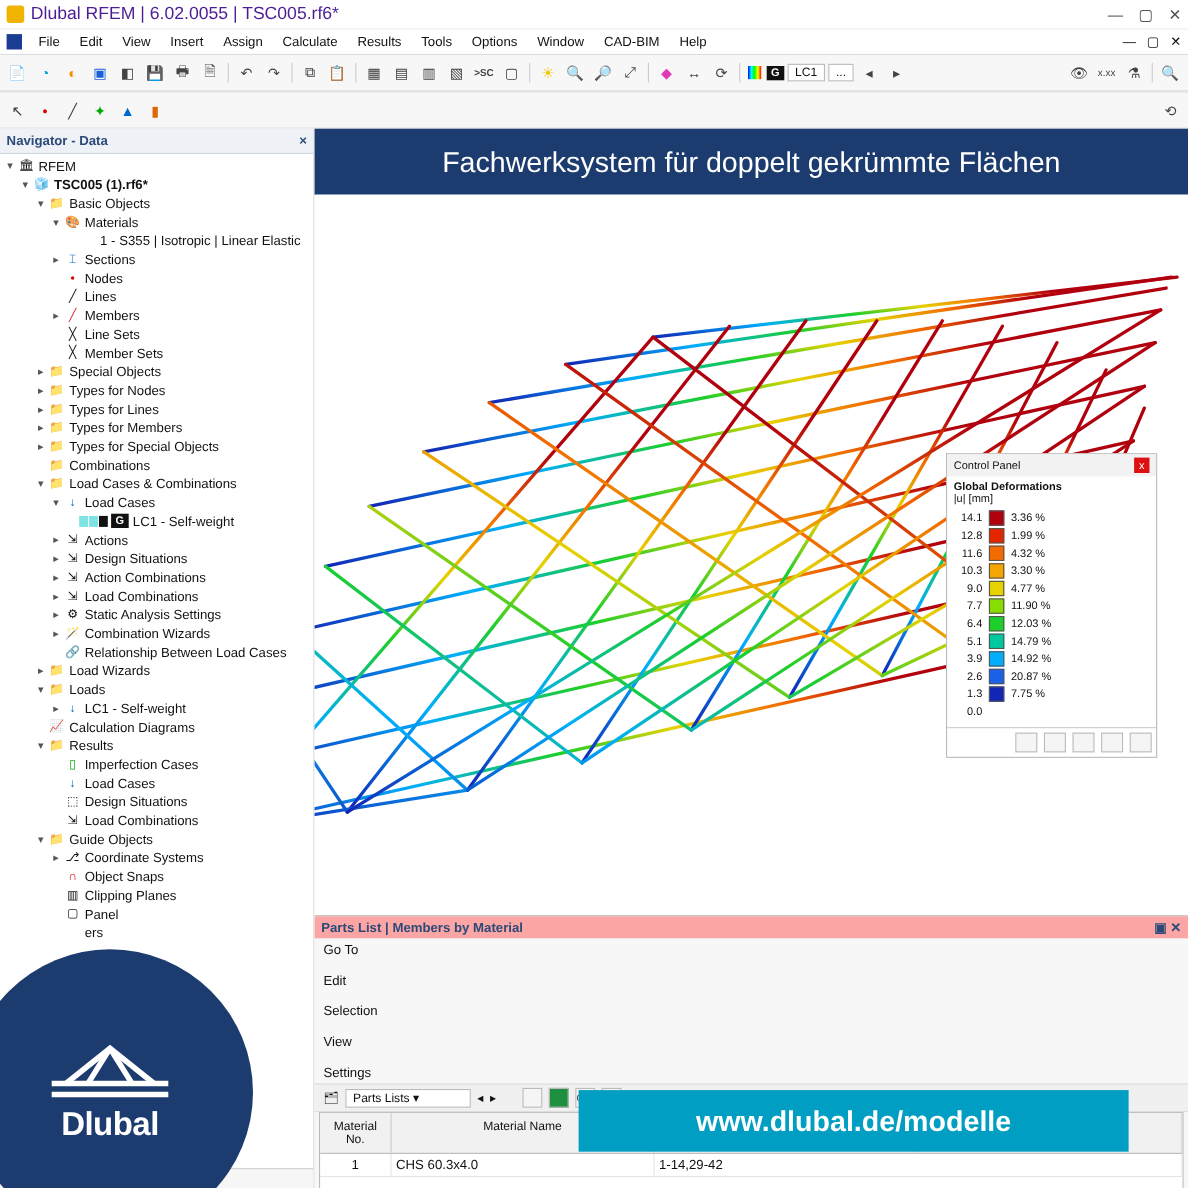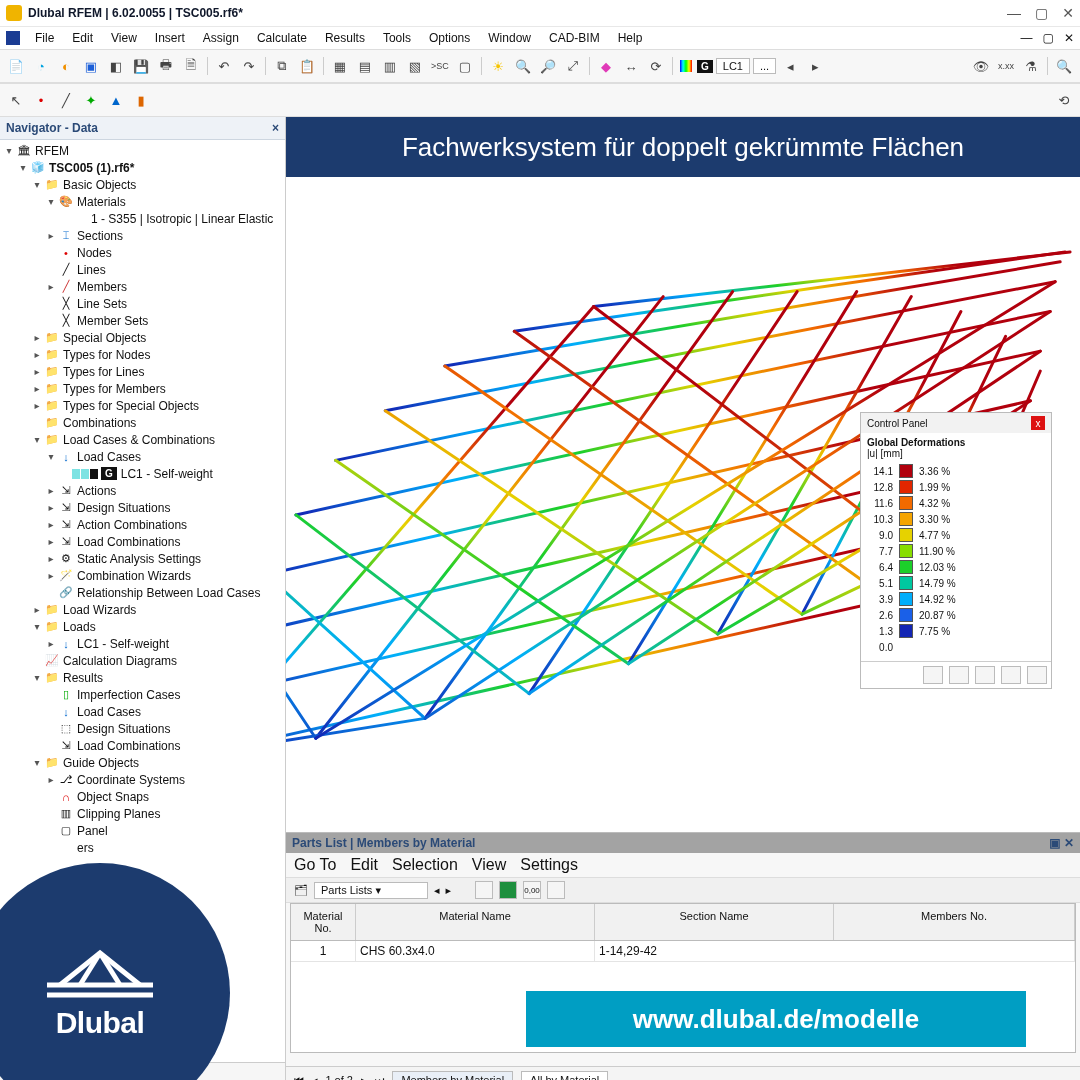--- a/index.html
+++ b/index.html
@@ -1,18 +1,18 @@
 <!DOCTYPE html>
 <html><head>
 <meta charset="utf-8">
 <style>
   html,body { margin:0; padding:0; font-family:"Segoe UI",Arial,sans-serif; font-size:12px; color:#111; background:#fff; width:1080px; height:1080px; overflow:hidden;}
   .titlebar { height:26px; display:flex; align-items:center; background:#fff; border-bottom:1px solid #e8e8e8; padding:0 6px; }
   .titlebar .app-icon { width:16px; height:16px; background:#f0b400; border-radius:3px; margin-right:6px; }
-  .titlebar .title { flex:1; font-size:12px; color:#0f172a;font-weight:bold; }
+  .titlebar .title { flex:1; font-size:16px; color:#4c1d95; }
   .winbtns { display:flex; gap:14px; font-size:14px; color:#555; }
   .menubar { height:22px; display:flex; align-items:center; gap:4px; padding:0 6px; background:#fff; }
   .menubar .mi { padding:2px 7px; }
   .menubar .rfem-icon { width:14px; height:14px; background:#1b3c93; margin-right:4px; }
   .toolbar { height:28px; display:flex; align-items:center; gap:3px; padding:2px 5px; background:#f7f7f7; border-top:1px solid #ddd; border-bottom:1px solid #ddd; overflow:hidden;}
   .tbtn { width:20px; height:20px; border:1px solid transparent; display:flex; align-items:center; justify-content:center; font-size:13px; color:#444; }
   .tsep { width:1px; height:18px; background:#ccc; margin:0 2px; }
   .lc-badge { background:#111; color:#fff; font-weight:bold; padding:1px 4px; font-size:10px; }
   .lc-sel { background:#fff; border:1px solid #bbb; padding:1px 6px; font-size:11px; }
   .main { display:flex; height:calc(1080px - 26px - 22px - 28px - 28px); }
@@ -33,22 +33,22 @@
   .legend .lg-close { background:#d11; color:#fff; width:14px; height:14px; display:flex; align-items:center; justify-content:center; font-size:10px;}
   .legend .lg-sub { padding:4px 6px 0 6px; font-size:10px;}
   .legend .lg-rows { padding:4px 6px 6px 6px;}
   .lg-row { display:flex; align-items:center; height:16px; gap:6px;}
   .lg-val { width:26px; text-align:right; }
   .lg-sw { width:12px; height:12px; border:1px solid #555;}
   .lg-pct { flex:1; }
   .legend .lg-foot { border-top:1px solid #ccc; padding:4px; display:flex; gap:6px; justify-content:flex-end;}
   .lg-foot .fb { width:18px; height:16px; border:1px solid #bbb; background:#f5f5f5; }
   .bottom-panel { position:absolute; left:0; right:0; bottom:0; height:260px; background:#f7f7f7; border-top:1px solid #bbb; display:flex; flex-direction:column;}
-  .bp-title { background:#a3a3a3; color:#2b4a77; font-weight:bold; padding:3px 6px; font-size:12px; display:flex; justify-content:space-between;}
-  .bp-menu { display:flex; gap:14px; padding:3px 8px; font-size:16px;}
+  .bp-title { background:#fca5a5; color:#2b4a77; font-weight:bold; padding:3px 6px; font-size:12px; display:flex; justify-content:space-between;}
+  .bp-menu { display:flex; gap:14px; padding:3px 8px; font-size:12px;flex-direction:column;}
   .bp-tb { display:flex; align-items:center; gap:6px; padding:3px 8px; background:#f0f0f0; border-top:1px solid #ddd; border-bottom:1px solid #ddd; font-size:11px;}
   .bp-sel { background:#fff; border:1px solid #bbb; padding:1px 6px; min-width:100px;}
   .grid { background:#fff; border:1px solid #bbb; margin:0 4px; font-size:12px;}
   .gh { display:flex; background:#f1f1f1; border-bottom:1px solid #bbb; font-size:11px; text-align:center;}
   .gh div { padding:6px 4px; border-right:1px solid #ccc; }
   .gr { display:flex; border-bottom:1px solid #e4e4e4; }
   .gr div { padding:3px 4px; border-right:1px solid #e4e4e4; }
   .banner-bot { position:absolute; bottom:46px; left:240px; height:56px; width:500px; background:#009ec3; color:#fff; display:flex; align-items:center; justify-content:center; font-size:26px; font-weight:600;}
   .pager { display:flex; align-items:center; gap:8px; padding:4px 8px; background:#f4f4f4; border-top:1px solid #ccc; font-size:11px; margin-top:auto;}
   .ptab { background:#fff; border:1px solid #bbb; padding:2px 8px; }
@@ -108,21 +108,21 @@
   <div class="tbtn">↶</div>
   <div class="tbtn">↷</div>
   <div class="tsep"></div>
   <div class="tbtn">⧉</div>
   <div class="tbtn">📋</div>
   <div class="tsep"></div>
   <div class="tbtn">▦</div>
   <div class="tbtn">▤</div>
   <div class="tbtn">▥</div>
   <div class="tbtn">▧</div>
-  <div class="tbtn" style="font-size:9px;font-weight:normal">&gt;SC</div>
+  <div class="tbtn" style="font-size:9px;font-weight:bold">&gt;SC</div>
   <div class="tbtn">▢</div>
   <div class="tsep"></div>
   <div class="tbtn" style="color:#f6c400">☀</div>
   <div class="tbtn">🔍</div>
   <div class="tbtn">🔎</div>
   <div class="tbtn">⤢</div>
   <div class="tsep"></div>
   <div class="tbtn" style="color:#e03ab8">◆</div>
   <div class="tbtn">↔</div>
   <div class="tbtn">⟳</div>

